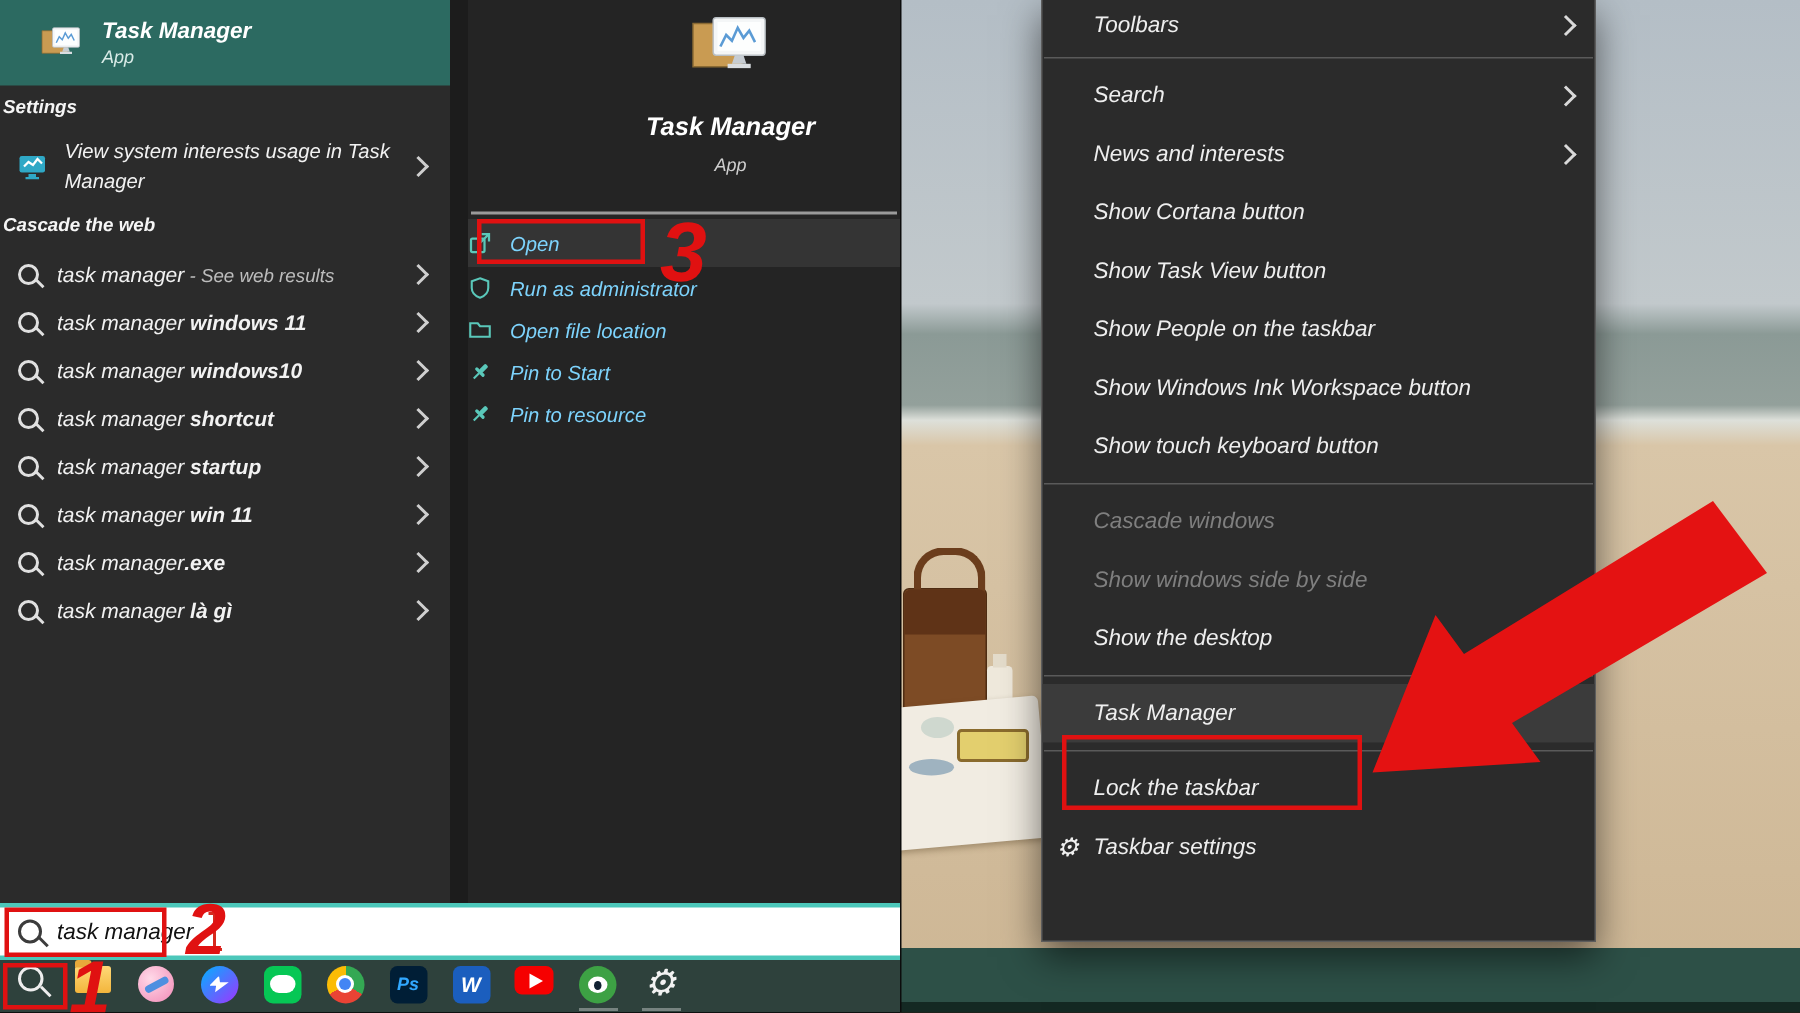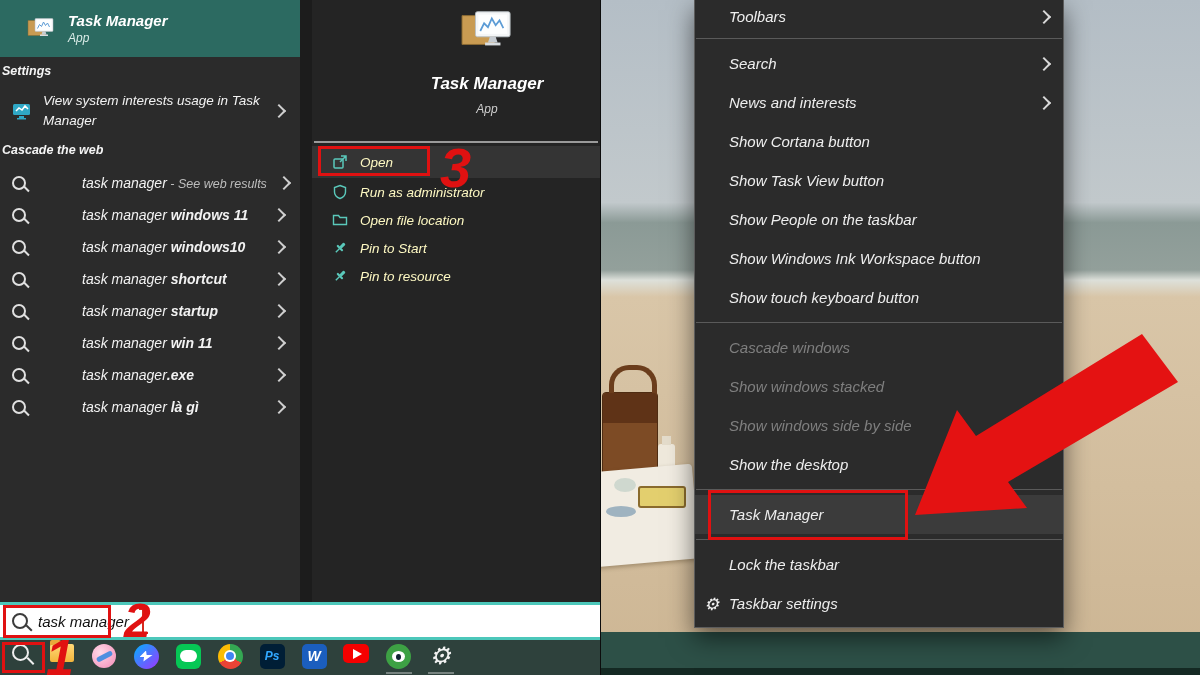--- a/index.html
+++ b/index.html
@@ -14,36 +14,36 @@
   .bm-sub{font-size:12px;color:#d9ebe7;}
   .sec-label{position:absolute;left:2px;font-size:12.5px;font-weight:bold;color:#f5f5f5;}
   .settings-item{position:absolute;left:0;top:84px;width:300px;height:54px;display:flex;
     align-items:center;gap:12px;padding-left:12px;box-sizing:border-box;}
   .settings-item .txt{width:218px;font-size:13.5px;line-height:1.45;color:#f2f2f2;}
   .chev{width:8px;height:8px;border-top:2px solid #cfcfcf;border-right:2px solid #cfcfcf;
     transform:rotate(45deg);flex:none;}
   .settings-item .chev{margin-left:auto;margin-right:16px;}
   .sugg-list{position:absolute;left:0;top:167px;width:300px;}
   .sg-row{height:32px;display:flex;align-items:center;gap:12px;padding-left:12px;box-sizing:border-box;}
-  .sg-text{font-size:14px;color:#f2f2f2;white-space:nowrap;margin-left:44px;}
+  .sg-text{font-size:14px;color:#f2f2f2;white-space:nowrap;}
   .sg-text .b{font-weight:bold;}
   .sg-text .dim{color:#bdbdbd;font-size:12.5px;}
   .sg-row .chev{margin-left:auto;margin-right:16px;}
   .mag{width:10px;height:10px;border:2px solid #e0e0e0;border-radius:50%;position:relative;flex:none;}
   .mag::after{content:'';position:absolute;width:7px;height:2px;background:#e0e0e0;
     right:-6px;bottom:-2px;transform:rotate(45deg);}
   
   .detail{position:absolute;left:312px;top:0;width:288px;height:602px;background:#242424;}
   .app-info{padding-left:62px;text-align:center;}
   .app-info svg{margin-top:6px;}
   .ai-title{font-size:17px;font-weight:bold;color:#fff;margin-top:14px;}
   .ai-sub{font-size:12px;color:#cfcfcf;margin-top:8px;}
   .d-div{position:absolute;left:2px;top:141px;width:284px;height:2px;background:#9a9a9a;}
   .actions{position:absolute;left:0;top:146px;width:288px;}
-  .act-row{height:28px;display:flex;align-items:center;gap:12px;padding-left:20px;font-size:13.5px;color:#fef9c3;}
+  .act-row{height:28px;display:flex;align-items:center;gap:12px;font-size:13.5px;color:#7dd3fc;}
   .act-row.first{height:32px;background:#343434;}
   .act-row svg{flex:none;}
   
   .searchbar{position:absolute;left:0;top:602px;width:600px;height:38px;background:#fff;
     border-top:3px solid #4cc7ba;border-bottom:3px solid #4cc7ba;box-sizing:border-box;
     display:flex;align-items:center;gap:10px;padding-left:12px;}
   .mag-dark{width:12px;height:12px;border:2px solid #3c3c3c;border-radius:50%;position:relative;flex:none;}
   .mag-dark::after{content:'';position:absolute;width:8px;height:2px;background:#3c3c3c;
     right:-7px;bottom:-2px;transform:rotate(45deg);}
   .sb-text{font-size:15px;color:#111;}
@@ -339,23 +339,20 @@
         <span>Show Windows Ink Workspace button</span>
       </div>
     <div class="cm-item">
         <span>Show touch keyboard button</span>
       </div>
     <div class="cm-div"></div>
     <div class="cm-item disabled">
         <span>Cascade windows</span>
       </div>
     <div class="cm-item disabled">
-        <span>Show windows stacked</span>
-      </div>
-    <div class="cm-item disabled">
         <span>Show windows side by side</span>
       </div>
     <div class="cm-item">
         <span>Show the desktop</span>
       </div>
     <div class="cm-div"></div>
     <div class="cm-item hl">
         <span>Task Manager</span>
       </div>
     <div class="cm-div"></div>

